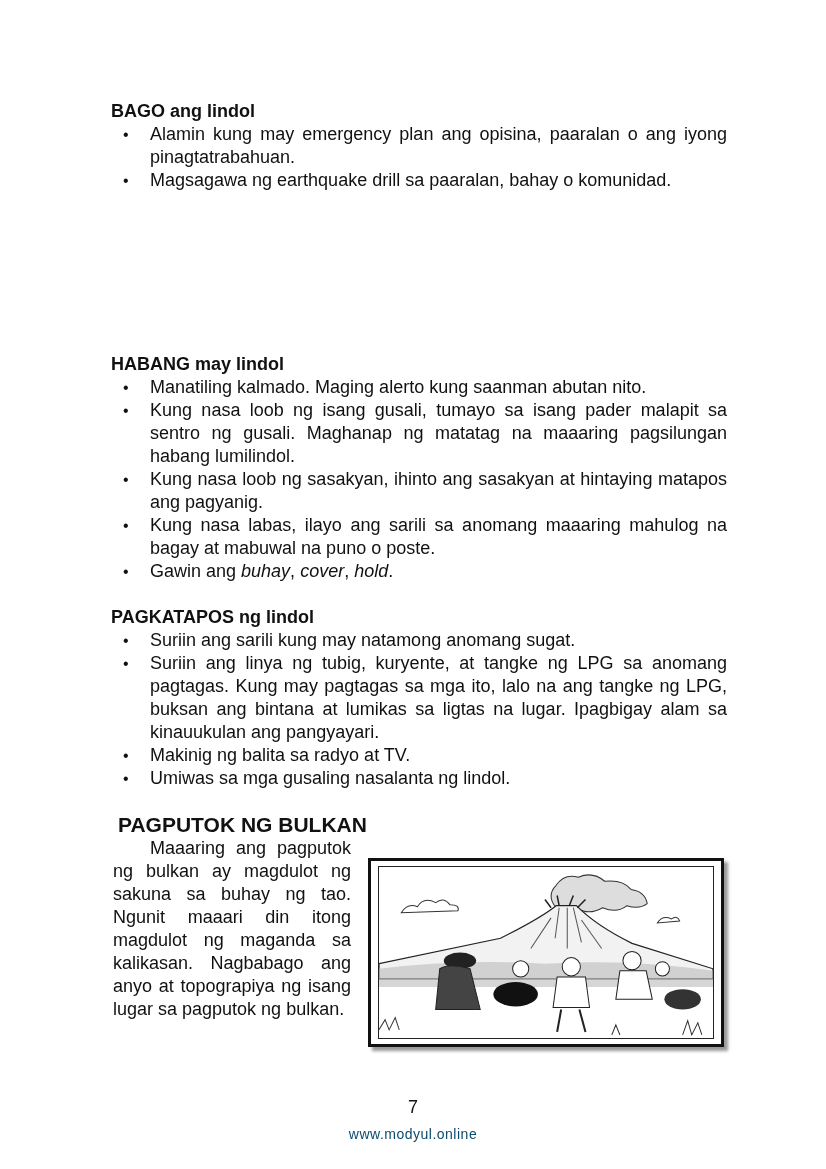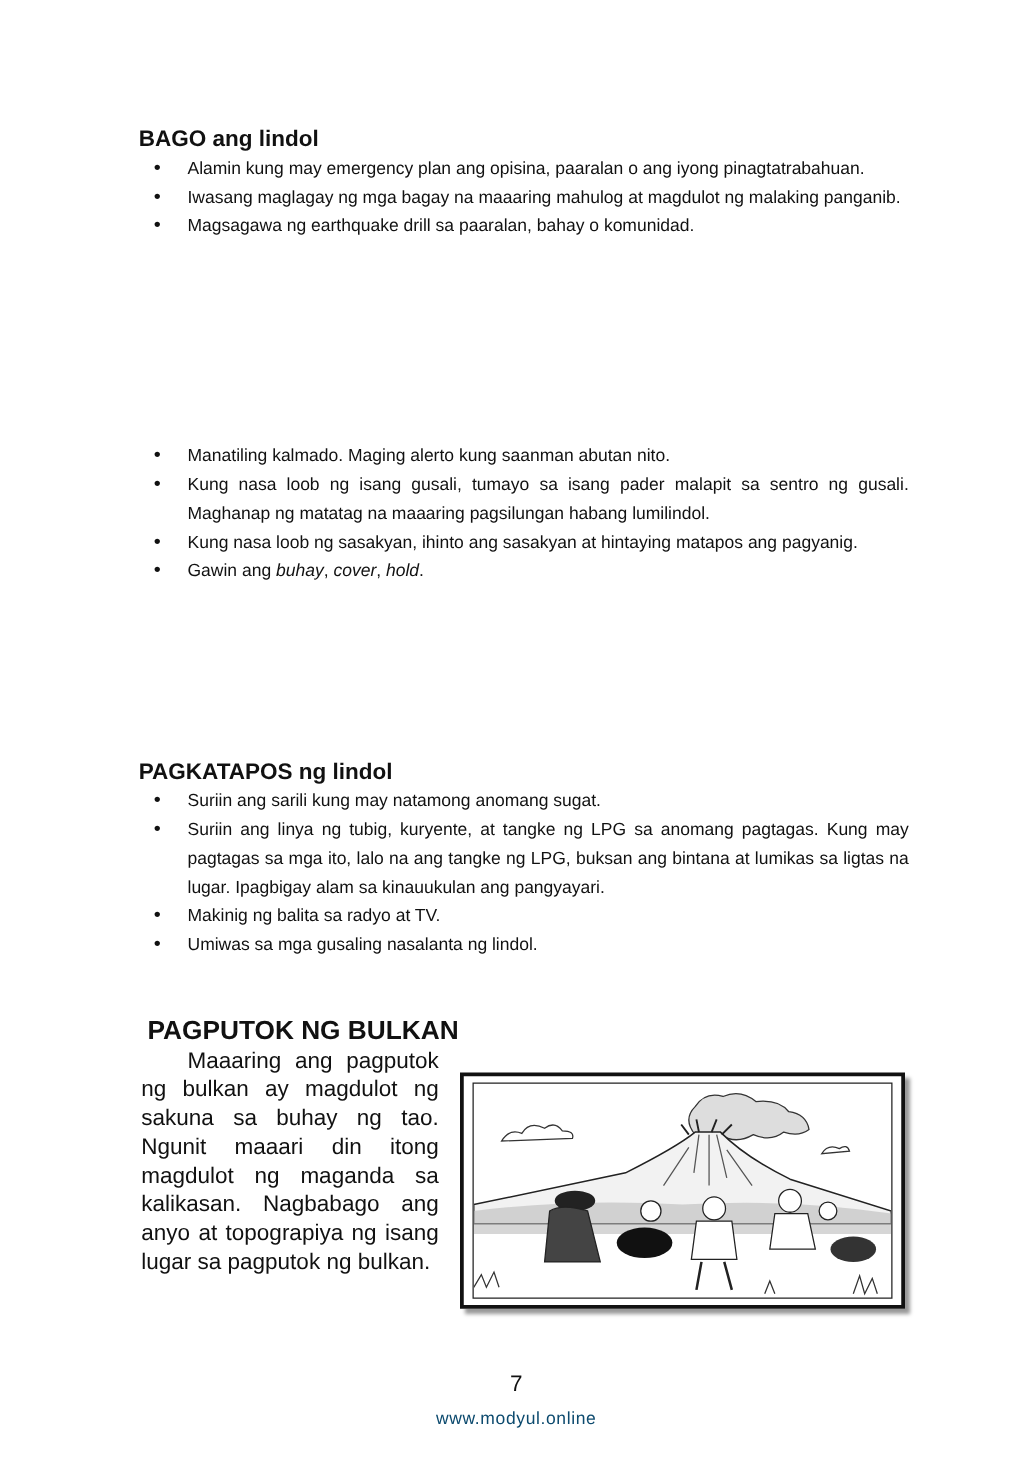--- a/index.html
+++ b/index.html
@@ -2,21 +2,21 @@
 <html><head>
 <meta charset="utf-8">
 <style>
   html, body { margin: 0; padding: 0; background: #ffffff; }
   body { width: 826px; height: 1169px; position: relative; overflow: hidden;
          font-family: "Liberation Sans", sans-serif; color: #111; }
   .page { position: absolute; left: 0; top: 0; width: 826px; height: 1169px; }
   .section { position: absolute; left: 111px; width: 616px; }
   .sec-title { font-weight: bold; font-size: 18px; line-height: 23px; margin: 0; }
   ul.bullets { list-style: none; margin: 0; padding: 0; }
-  ul.bullets li { position: relative; padding-left: 39px; font-size: 14px; line-height: 23px;
+  ul.bullets li { position: relative; padding-left: 39px; font-size: 18px; line-height: 23px;
                   text-align: justify; }
   ul.bullets li::before { content: "\2022"; position: absolute; left: 12px; top: 0; font-size: 16px; }
   .h2 { position: absolute; left: 118px; top: 813px; font-size: 21px; font-weight: bold; margin: 0; }
   .para { position: absolute; left: 113px; top: 837px; width: 238px; font-size: 18px; line-height: 23px;
           text-align: justify; text-indent: 37px; }
   .figure { position: absolute; left: 368px; top: 858px; width: 350px; height: 183px;
             border: 3px solid #111; box-shadow: 4px 4px 3px #999; background: #fff; }
   .figure .inner { position: absolute; left: 7px; top: 5px; right: 7px; bottom: 5px; border: 1.5px solid #222; overflow: hidden; }
   .pagenum { position: absolute; left: 0; width: 826px; top: 1097px; text-align: center; font-size: 18px; }
   .footer { position: absolute; left: 0; width: 826px; top: 1126px; text-align: center; font-size: 14px; color: #0c4a6e; letter-spacing: 0.5px; }
@@ -24,30 +24,31 @@
 </style>
 </head>
 <body>
 
 <div class="page">
 
   <div class="section" style="top:100px;">
     <p class="sec-title">BAGO ang lindol</p>
     <ul class="bullets">
       <li>Alamin kung may emergency plan ang opisina, paaralan o ang iyong pinagtatrabahuan.</li>
-      <li>Iwasang maglagay ng mga bagay na maaaring mahulog at magdulot ng malaking panganib.</li>
       <li>Magsagawa ng earthquake drill sa paaralan, bahay o komunidad.</li>
     </ul>
   </div>
 
   <div class="section" style="top:353px;">
+    <p class="sec-title">HABANG may lindol</p>
     <ul class="bullets">
       <li>Manatiling kalmado. Maging alerto kung saanman abutan nito.</li>
       <li>Kung nasa loob ng isang gusali, tumayo sa isang pader malapit sa sentro ng gusali. Maghanap ng matatag na maaaring pagsilungan habang lumilindol.</li>
       <li>Kung nasa loob ng sasakyan, ihinto ang sasakyan at hintaying matapos ang pagyanig.</li>
+      <li>Kung nasa labas, ilayo ang sarili sa anomang maaaring mahulog na bagay at mabuwal na puno o poste.</li>
       <li><span>Gawin ang </span><i>buhay</i><span>, </span><i>cover</i><span>, </span><i>hold</i><span>.</span></li>
     </ul>
   </div>
 
   <div class="section" style="top:606px;">
     <p class="sec-title">PAGKATAPOS ng lindol</p>
     <ul class="bullets">
       <li>Suriin ang sarili kung may natamong anomang sugat.</li>
       <li>Suriin ang linya ng tubig, kuryente, at tangke ng LPG sa anomang pagtagas. Kung may pagtagas sa mga ito, lalo na ang tangke ng LPG, buksan ang bintana at lumikas sa ligtas na lugar. Ipagbigay alam sa kinauukulan ang pangyayari.</li>
       <li>Makinig ng balita sa radyo at TV.</li>

